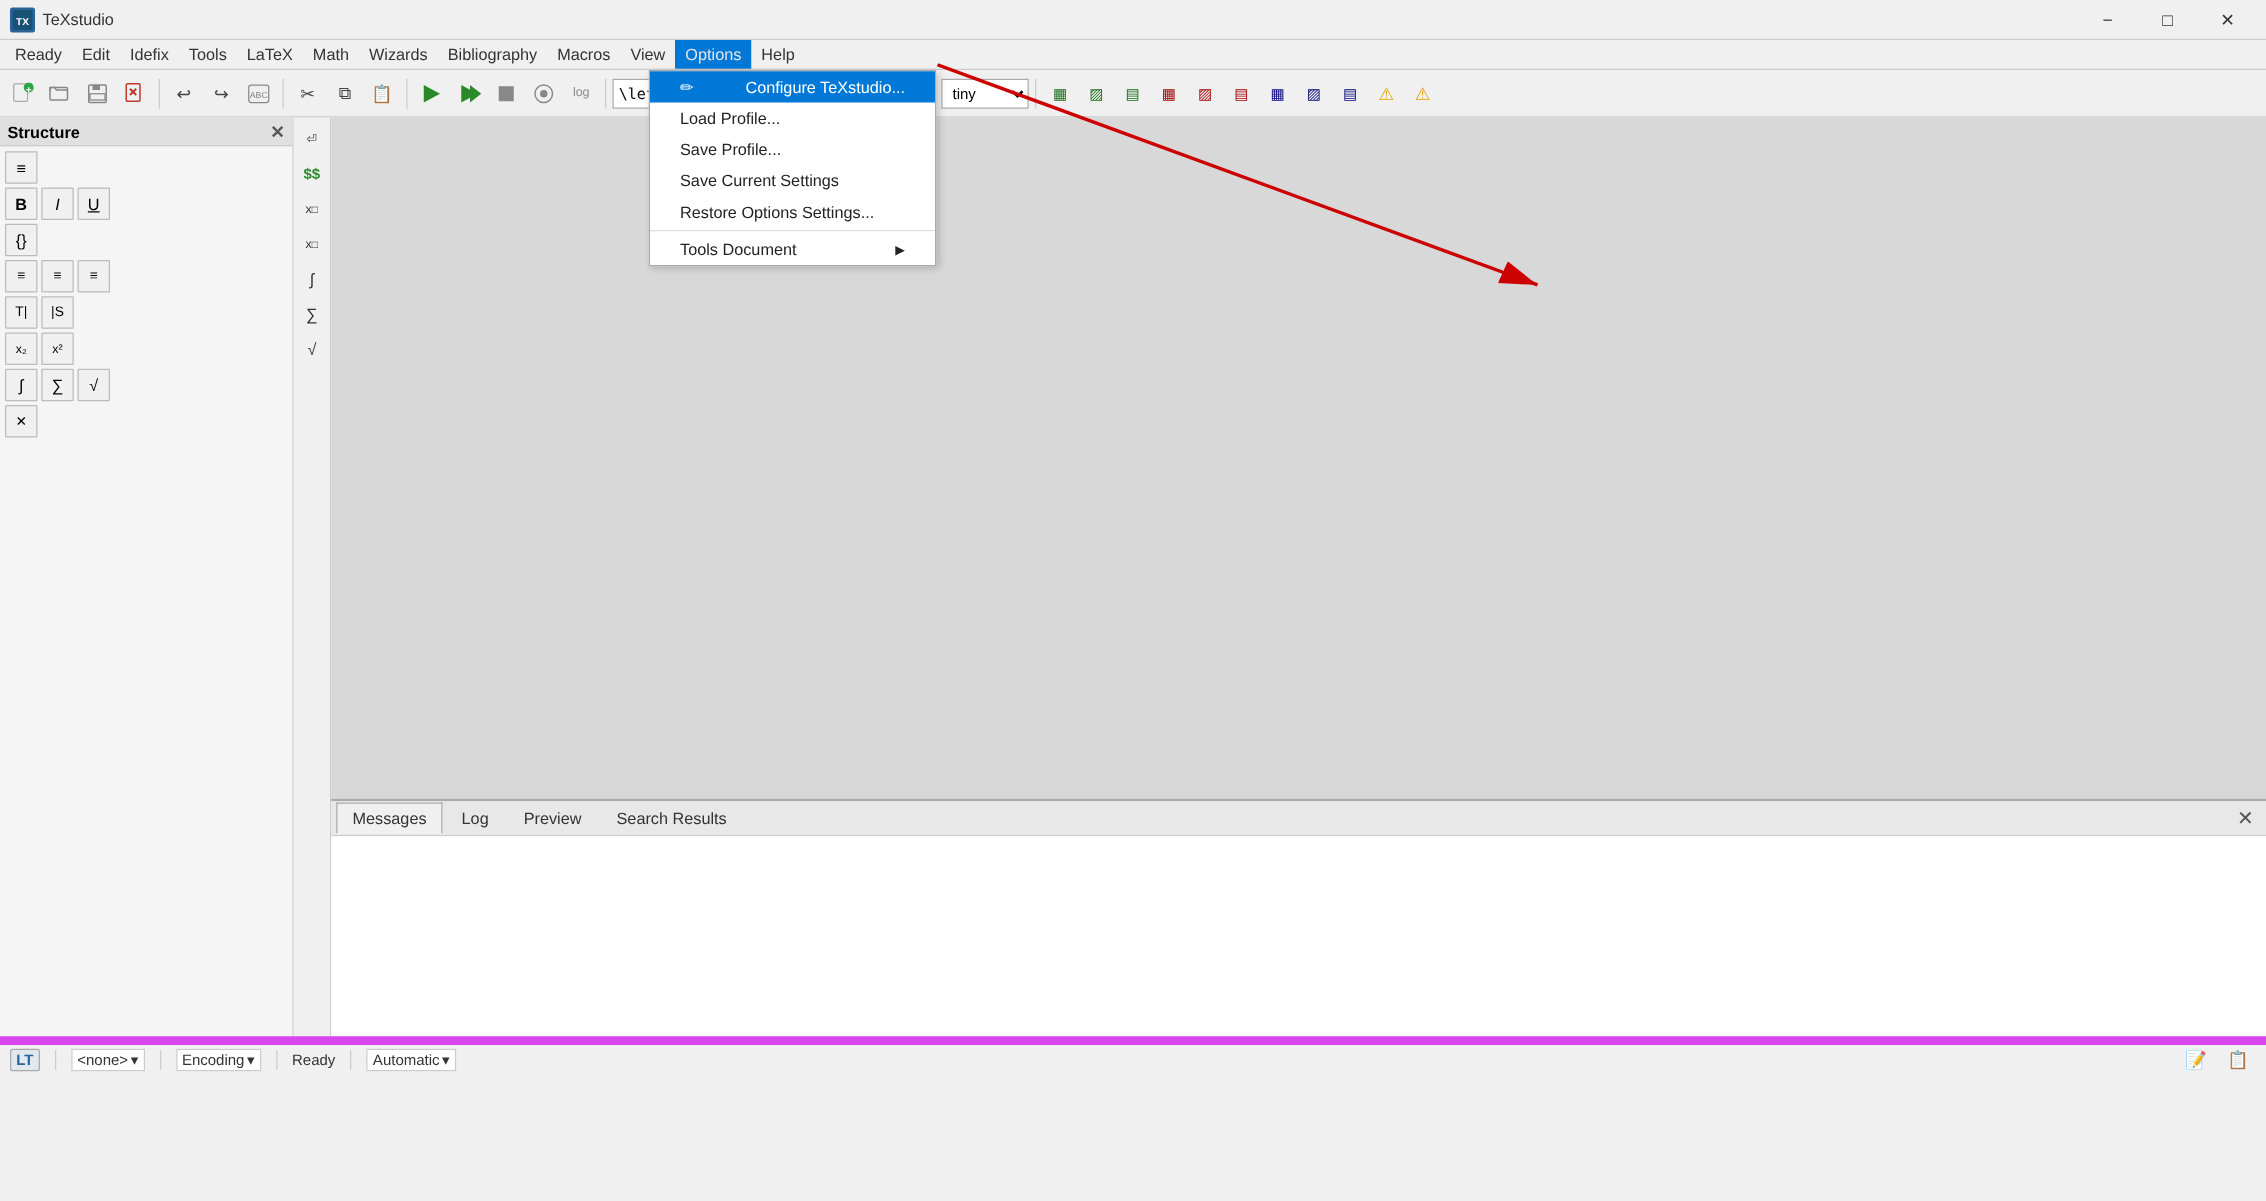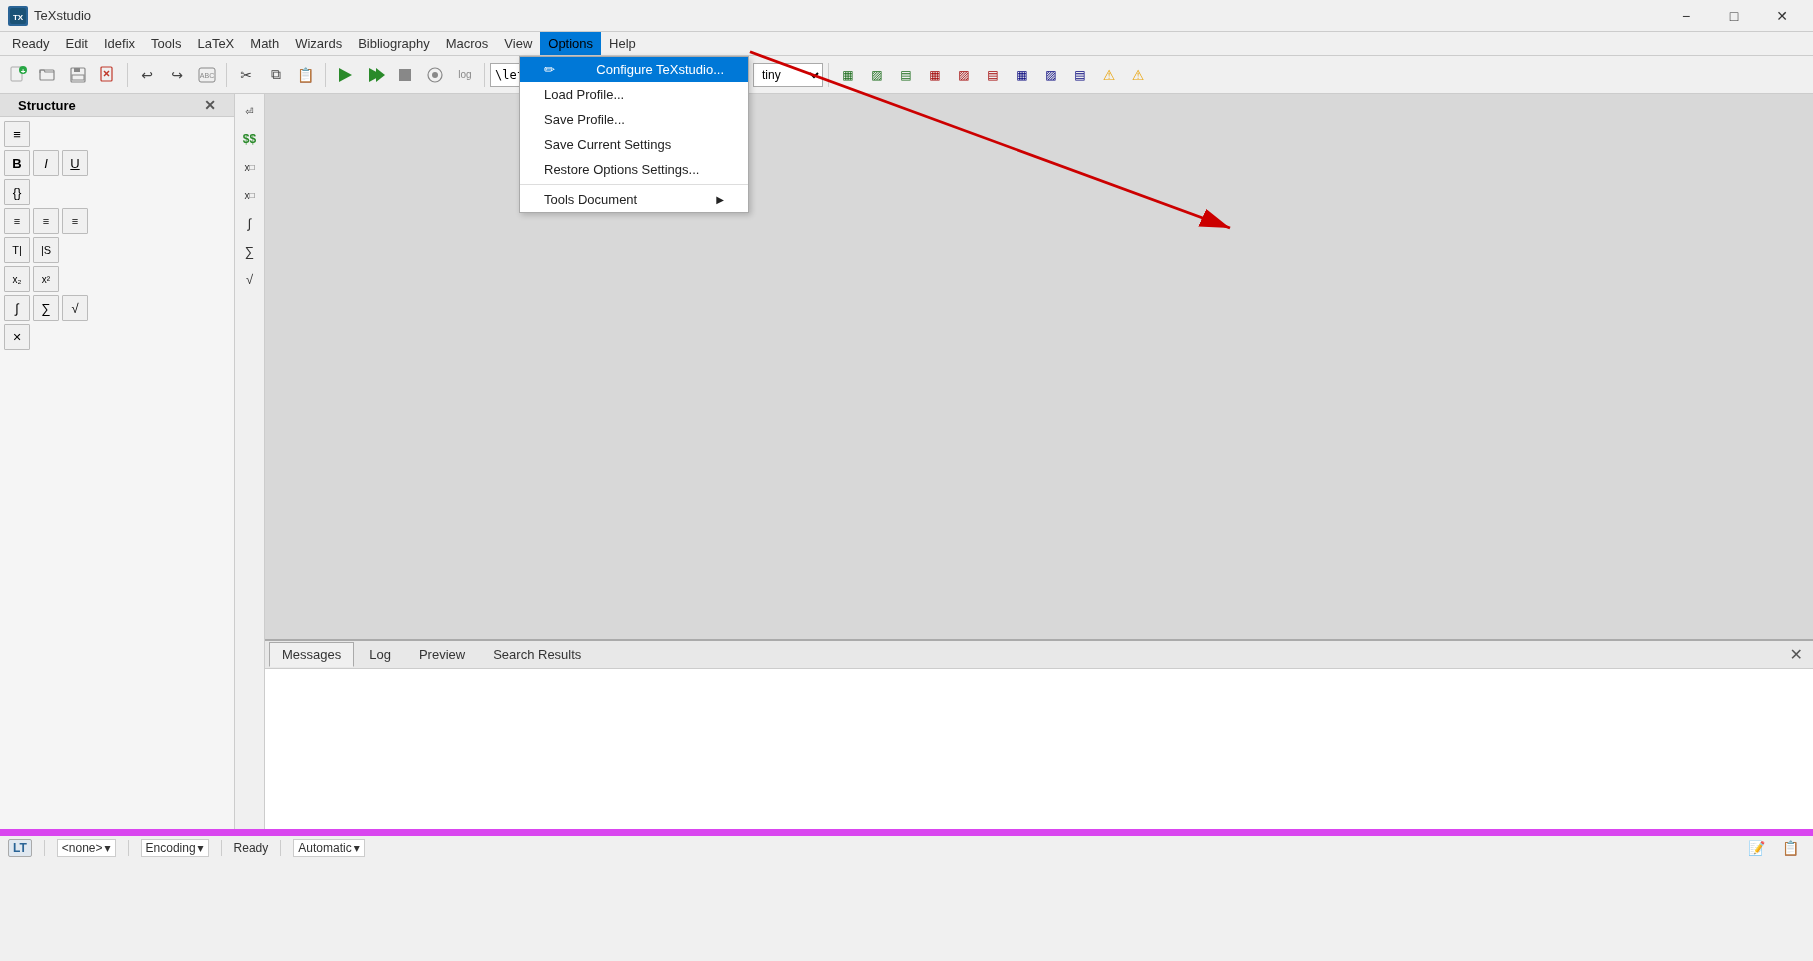--- a/index.html
+++ b/index.html
@@ -73,21 +73,21 @@
     .menu-item {
       padding: 2px 8px;
       cursor: pointer;
       height: 100%;
       display: flex;
       align-items: center;
       color: #333;
       font-size: 13px;
       position: relative;
     }
-    .menu-item.active { background: #0078d7; color: #000000; }
+    .menu-item.active { background: #0078d7; color: #e5e5e5; }
 
     
     .toolbar {
       display: flex;
       align-items: center;
       background: #f0f0f0;
       border-bottom: 1px solid #ccc;
       height: 38px;
       padding: 2px 4px;
       gap: 2px;
@@ -326,21 +326,21 @@
       flex-shrink: 0;
       background: #f5f5f5;
       border-right: 1px solid #ccc;
       display: flex;
       flex-direction: column;
     }
     .structure-header {
       display: flex;
       align-items: center;
       justify-content: space-between;
-      padding: 3px 18px;
+      padding: 3px 6px;
       background: #e0e0e0;
       border-bottom: 1px solid #ccc;
       font-size: 13px;
       font-weight: bold;
     }
     .structure-body {
       flex: 1;
       display: flex;
       flex-direction: column;
       padding: 4px;

